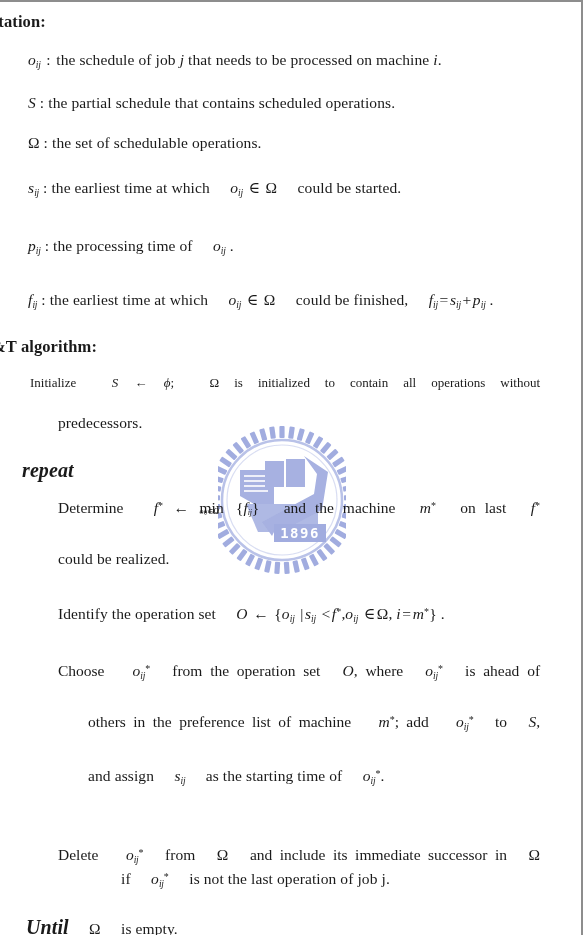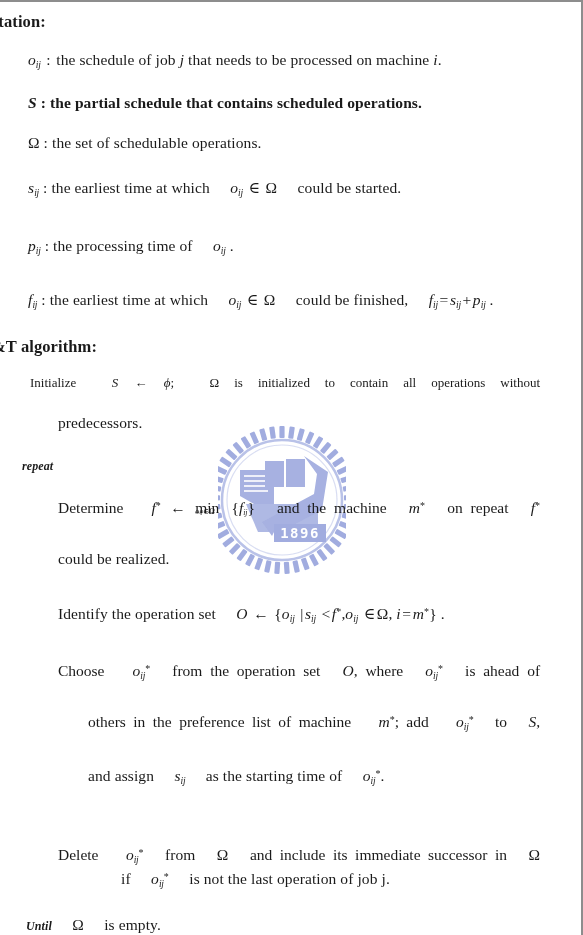--- a/index.html
+++ b/index.html
@@ -60,21 +60,21 @@
     line-height: 1;
   }
 
   .heading {
     font-weight: bold;
     font-size: 16.5px;
   }
   .kw {
     font-weight: bold;
     font-style: italic;
-    font-size: 12px;
+    font-size: 20px;
   }
 
   
   .mi { font-style: italic; font-family: "Liberation Serif", serif; }
   .mupr { font-style: normal; }
   .sub {
     font-style: italic;
     font-size: 9.5px;
     vertical-align: -.32em;
     letter-spacing: -.2px;
@@ -208,21 +208,21 @@
 
     <div class="line" style="left:28px; top:50px;">
       <span class="mi">o</span><span class="sub">ij</span>
       <span class="op">:</span>
       <span>the schedule of job</span>
       <span class="mi">j</span>
       <span>that needs to be processed on machine</span>
       <span class="mi">i</span><span>.</span>
     </div>
 
-    <div class="line" style="left:28px; top:93px;font-weight:bold;">
+    <div class="line" style="left:28px; top:93px;">
       <span class="mi">S</span>
       <span>: the partial schedule that contains scheduled operations.</span>
     </div>
 
     <div class="line" style="left:28px; top:133px;">
       <span class="mupr">Ω</span>
       <span>: the set of schedulable operations.</span>
     </div>
 
     <div class="line" style="left:28px; top:178px;">
@@ -282,21 +282,21 @@
       <span class="op">←</span>
       <span class="minstack">
         <span class="mtop">min</span>
         <span class="mbot">o<span style="font-size:7px">ij</span>∈Ω</span>
       </span><span class="mupr">{</span><span class="mi">f</span><span class="subsm">ij</span><span class="mupr">}</span>
       <span class="gap"></span>
       <span>and the machine</span>
       <span class="gap"></span>
       <span class="mi">m</span><span class="sup">*</span>
       <span class="gap"></span>
-      <span>on repeat</span>
+      <span>on last</span>
       <span class="gap"></span>
       <span class="mi">f</span><span class="sup">*</span>
     </div>
 
     <div class="line" style="left:58px; top:549px;">could be realized.</div>
 
     <div class="line" style="left:58px; top:604px;">
       <span>Identify the operation set</span>
       <span class="gap2"></span>
       <span class="mi">O</span>

